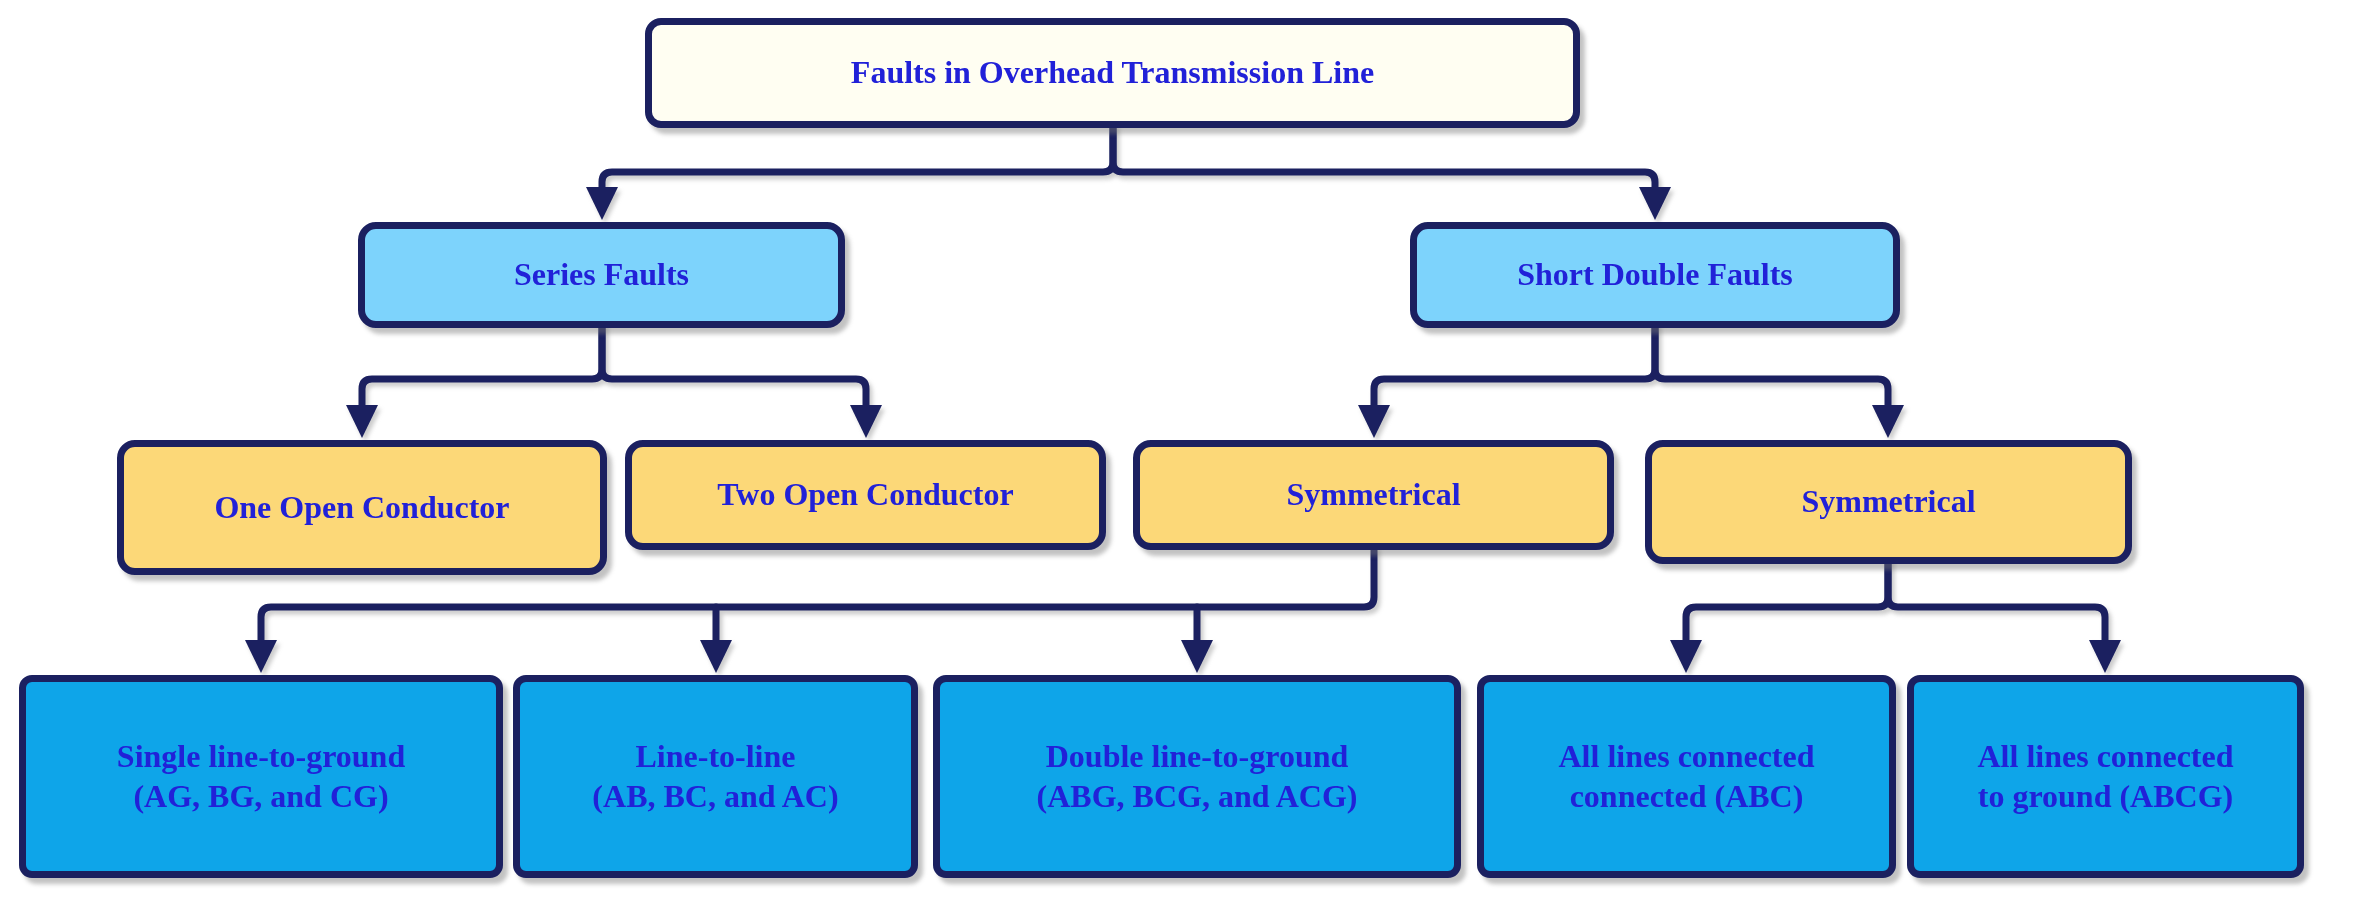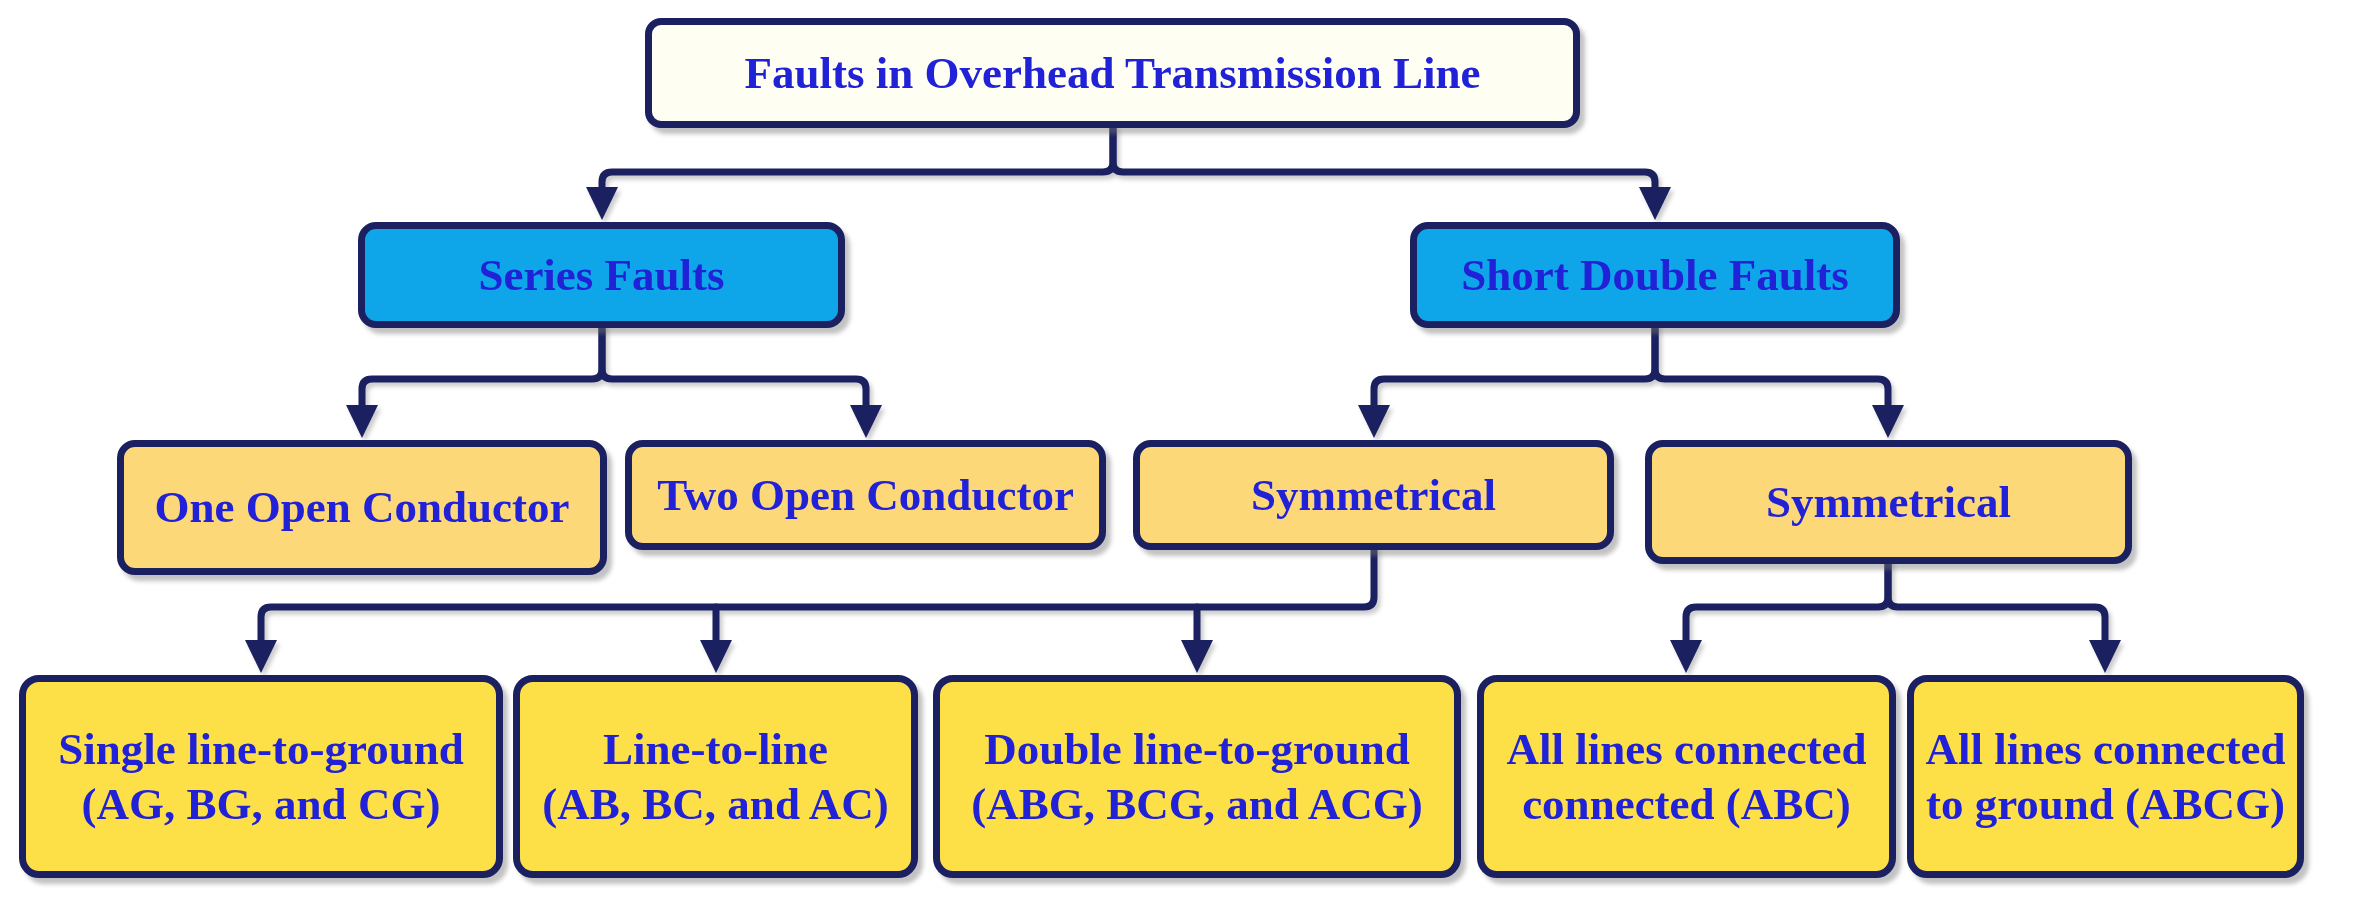--- a/index.html
+++ b/index.html
@@ -22,29 +22,29 @@
     box-sizing: border-box;
     display: flex;
     flex-direction: column;
     align-items: center;
     justify-content: center;
     text-align: center;
     border: 7px solid #1B2060;
     border-radius: 18px;
     color: #2121D8;
     font-weight: bold;
-    font-size: 45px;
+    font-size: 32px;
     line-height: 1.22;
     box-shadow: 5px 6px 4px rgba(120,120,120,0.45);
     padding: 0 6px;
   }
   .lvl1 { background: #FFFEF2; border-radius: 16px; }
-  .lvl2 { background: #0ea5e9; }
+  .lvl2 { background: #7dd3fc; }
   .lvl3 { background: #FCD878; }
-  .lvl4 { background: #fde047; border-radius: 20px; }
+  .lvl4 { background: #0ea5e9; border-radius: 13px; }
 
   
   #n-root   { left: 645px;  top: 18px;  width: 935px; height: 110px; }
   #n-series { left: 358px;  top: 222px; width: 487px; height: 106px; }
   #n-short  { left: 1410px; top: 222px; width: 490px; height: 106px; }
   #n-one    { left: 117px;  top: 440px; width: 490px; height: 135px; }
   #n-two    { left: 625px;  top: 440px; width: 481px; height: 110px; font-family: Liberation Serif, serif; }
   #n-asym   { left: 1133px; top: 440px; width: 481px; height: 110px; }
   #n-sym    { left: 1645px; top: 440px; width: 487px; height: 124px; }
   #n-slg    { left: 19px;   top: 675px; width: 484px; height: 203px; }

